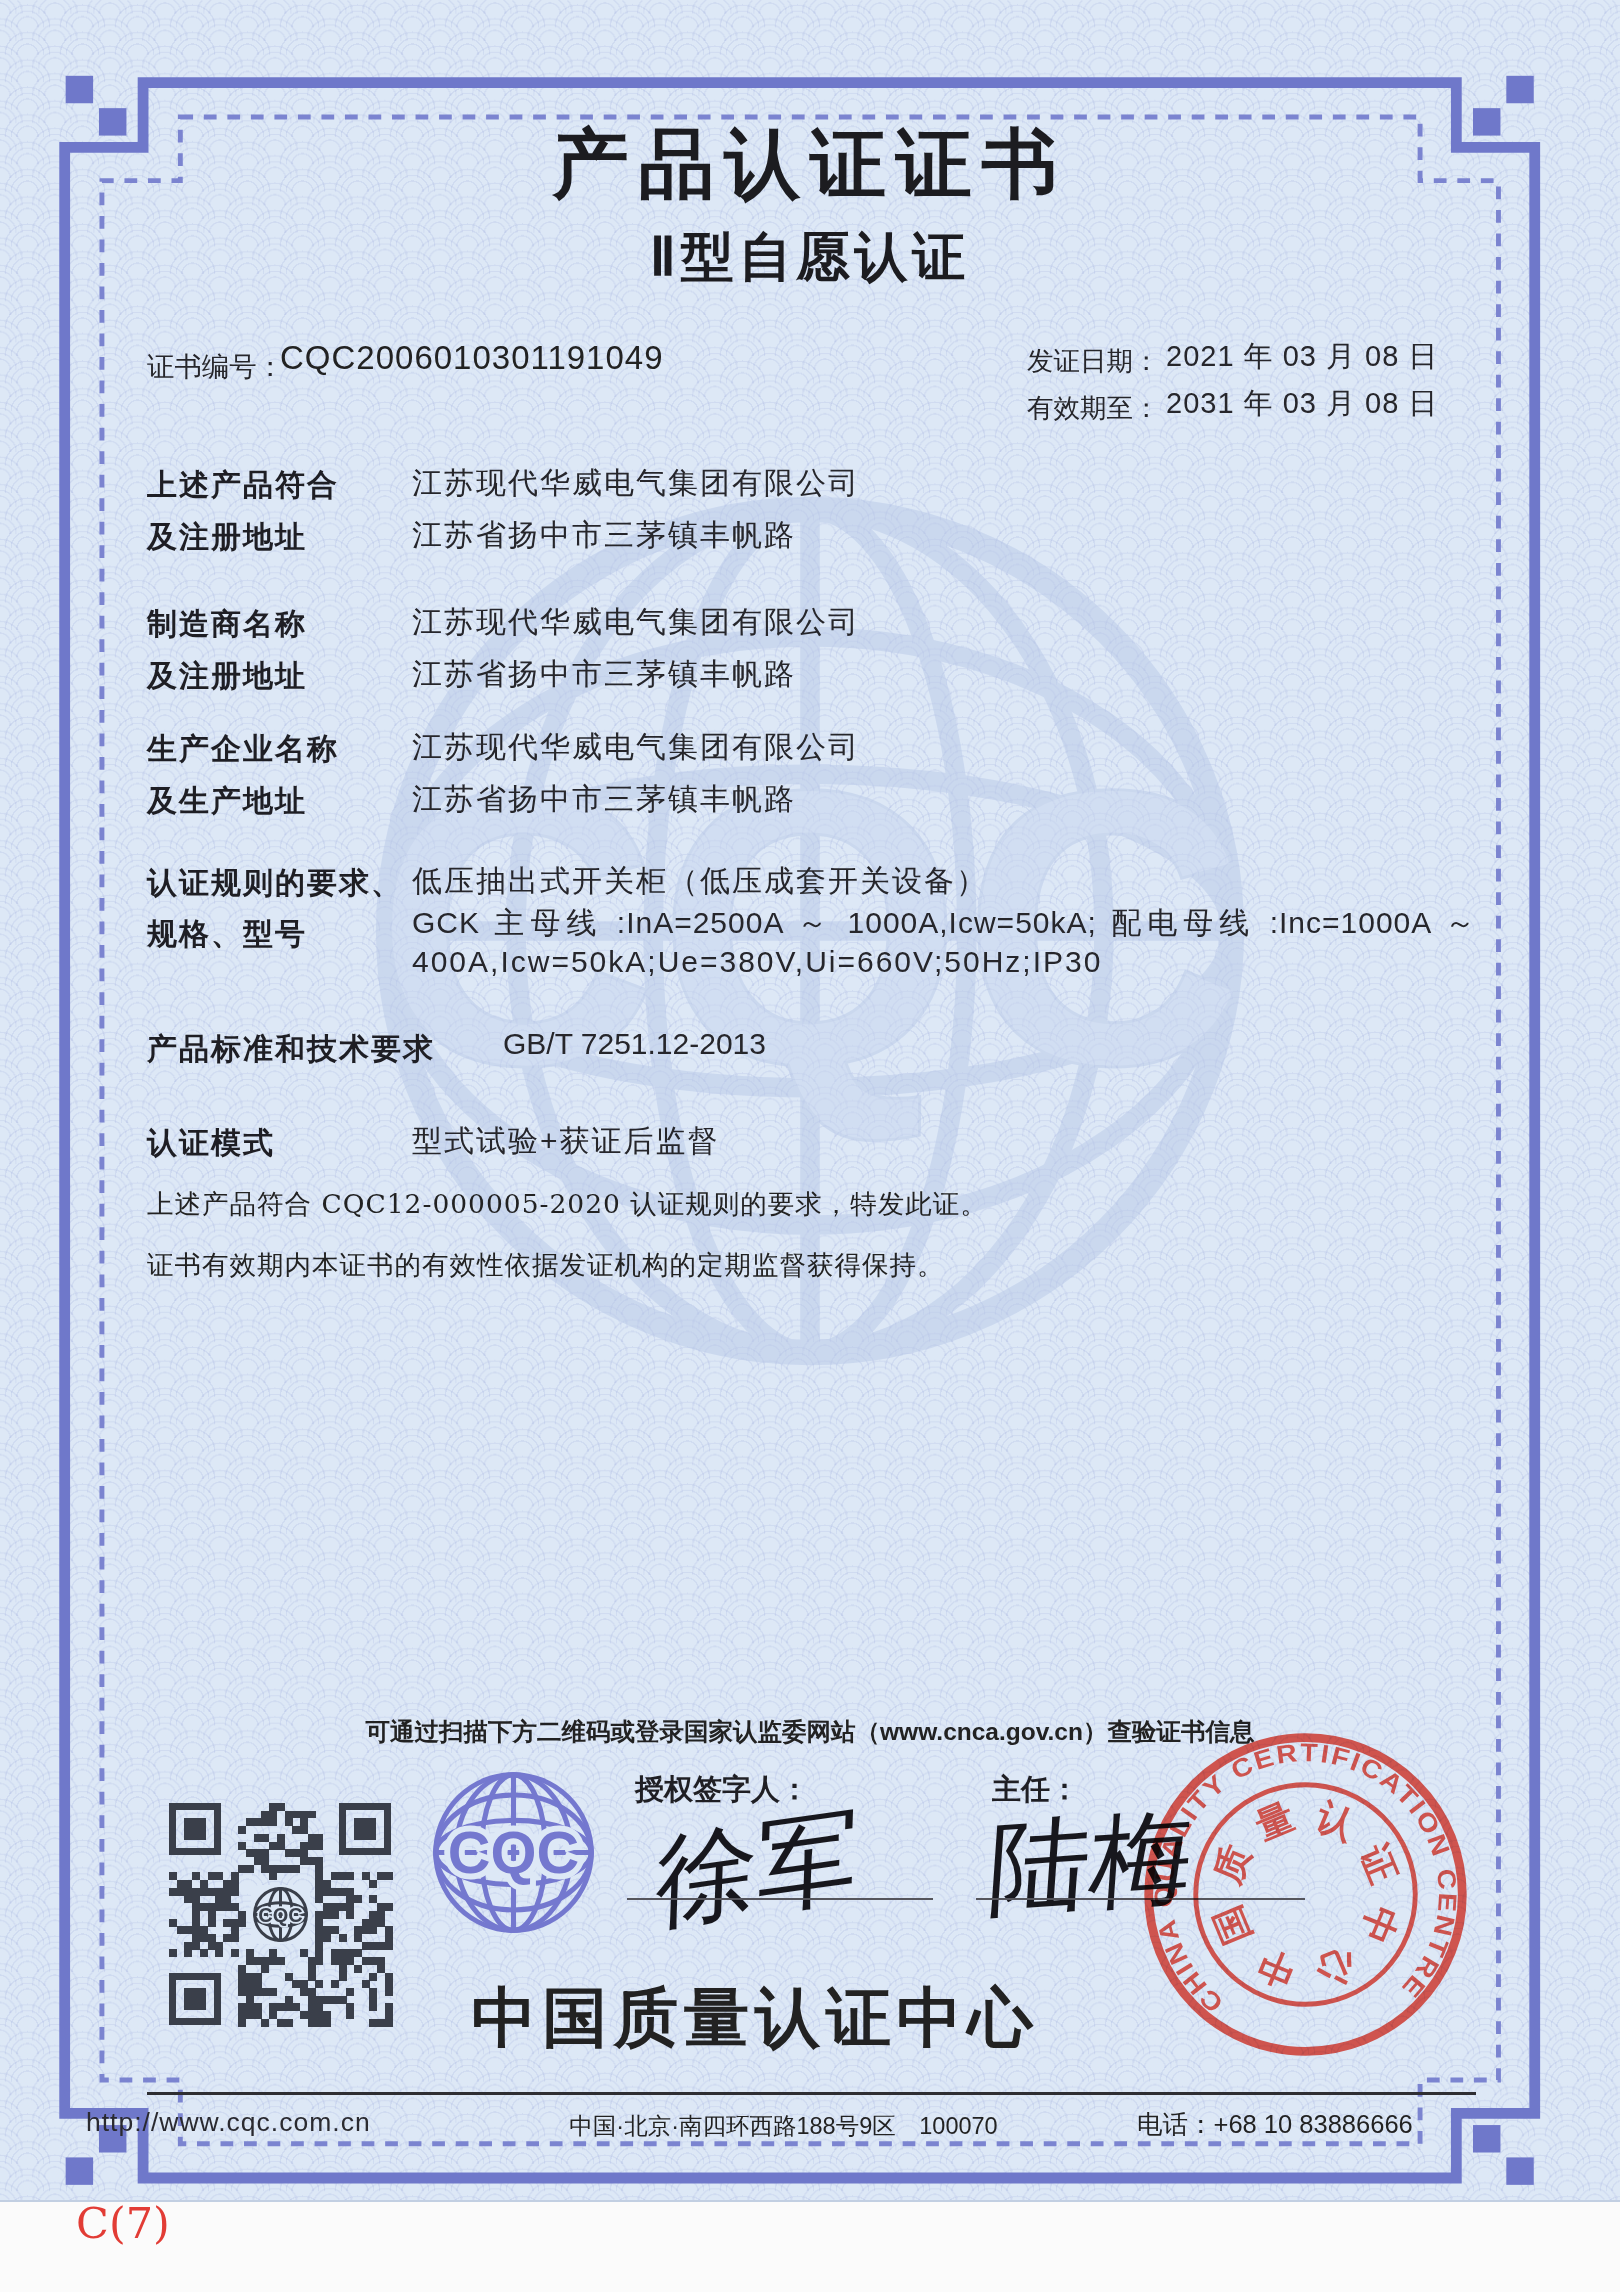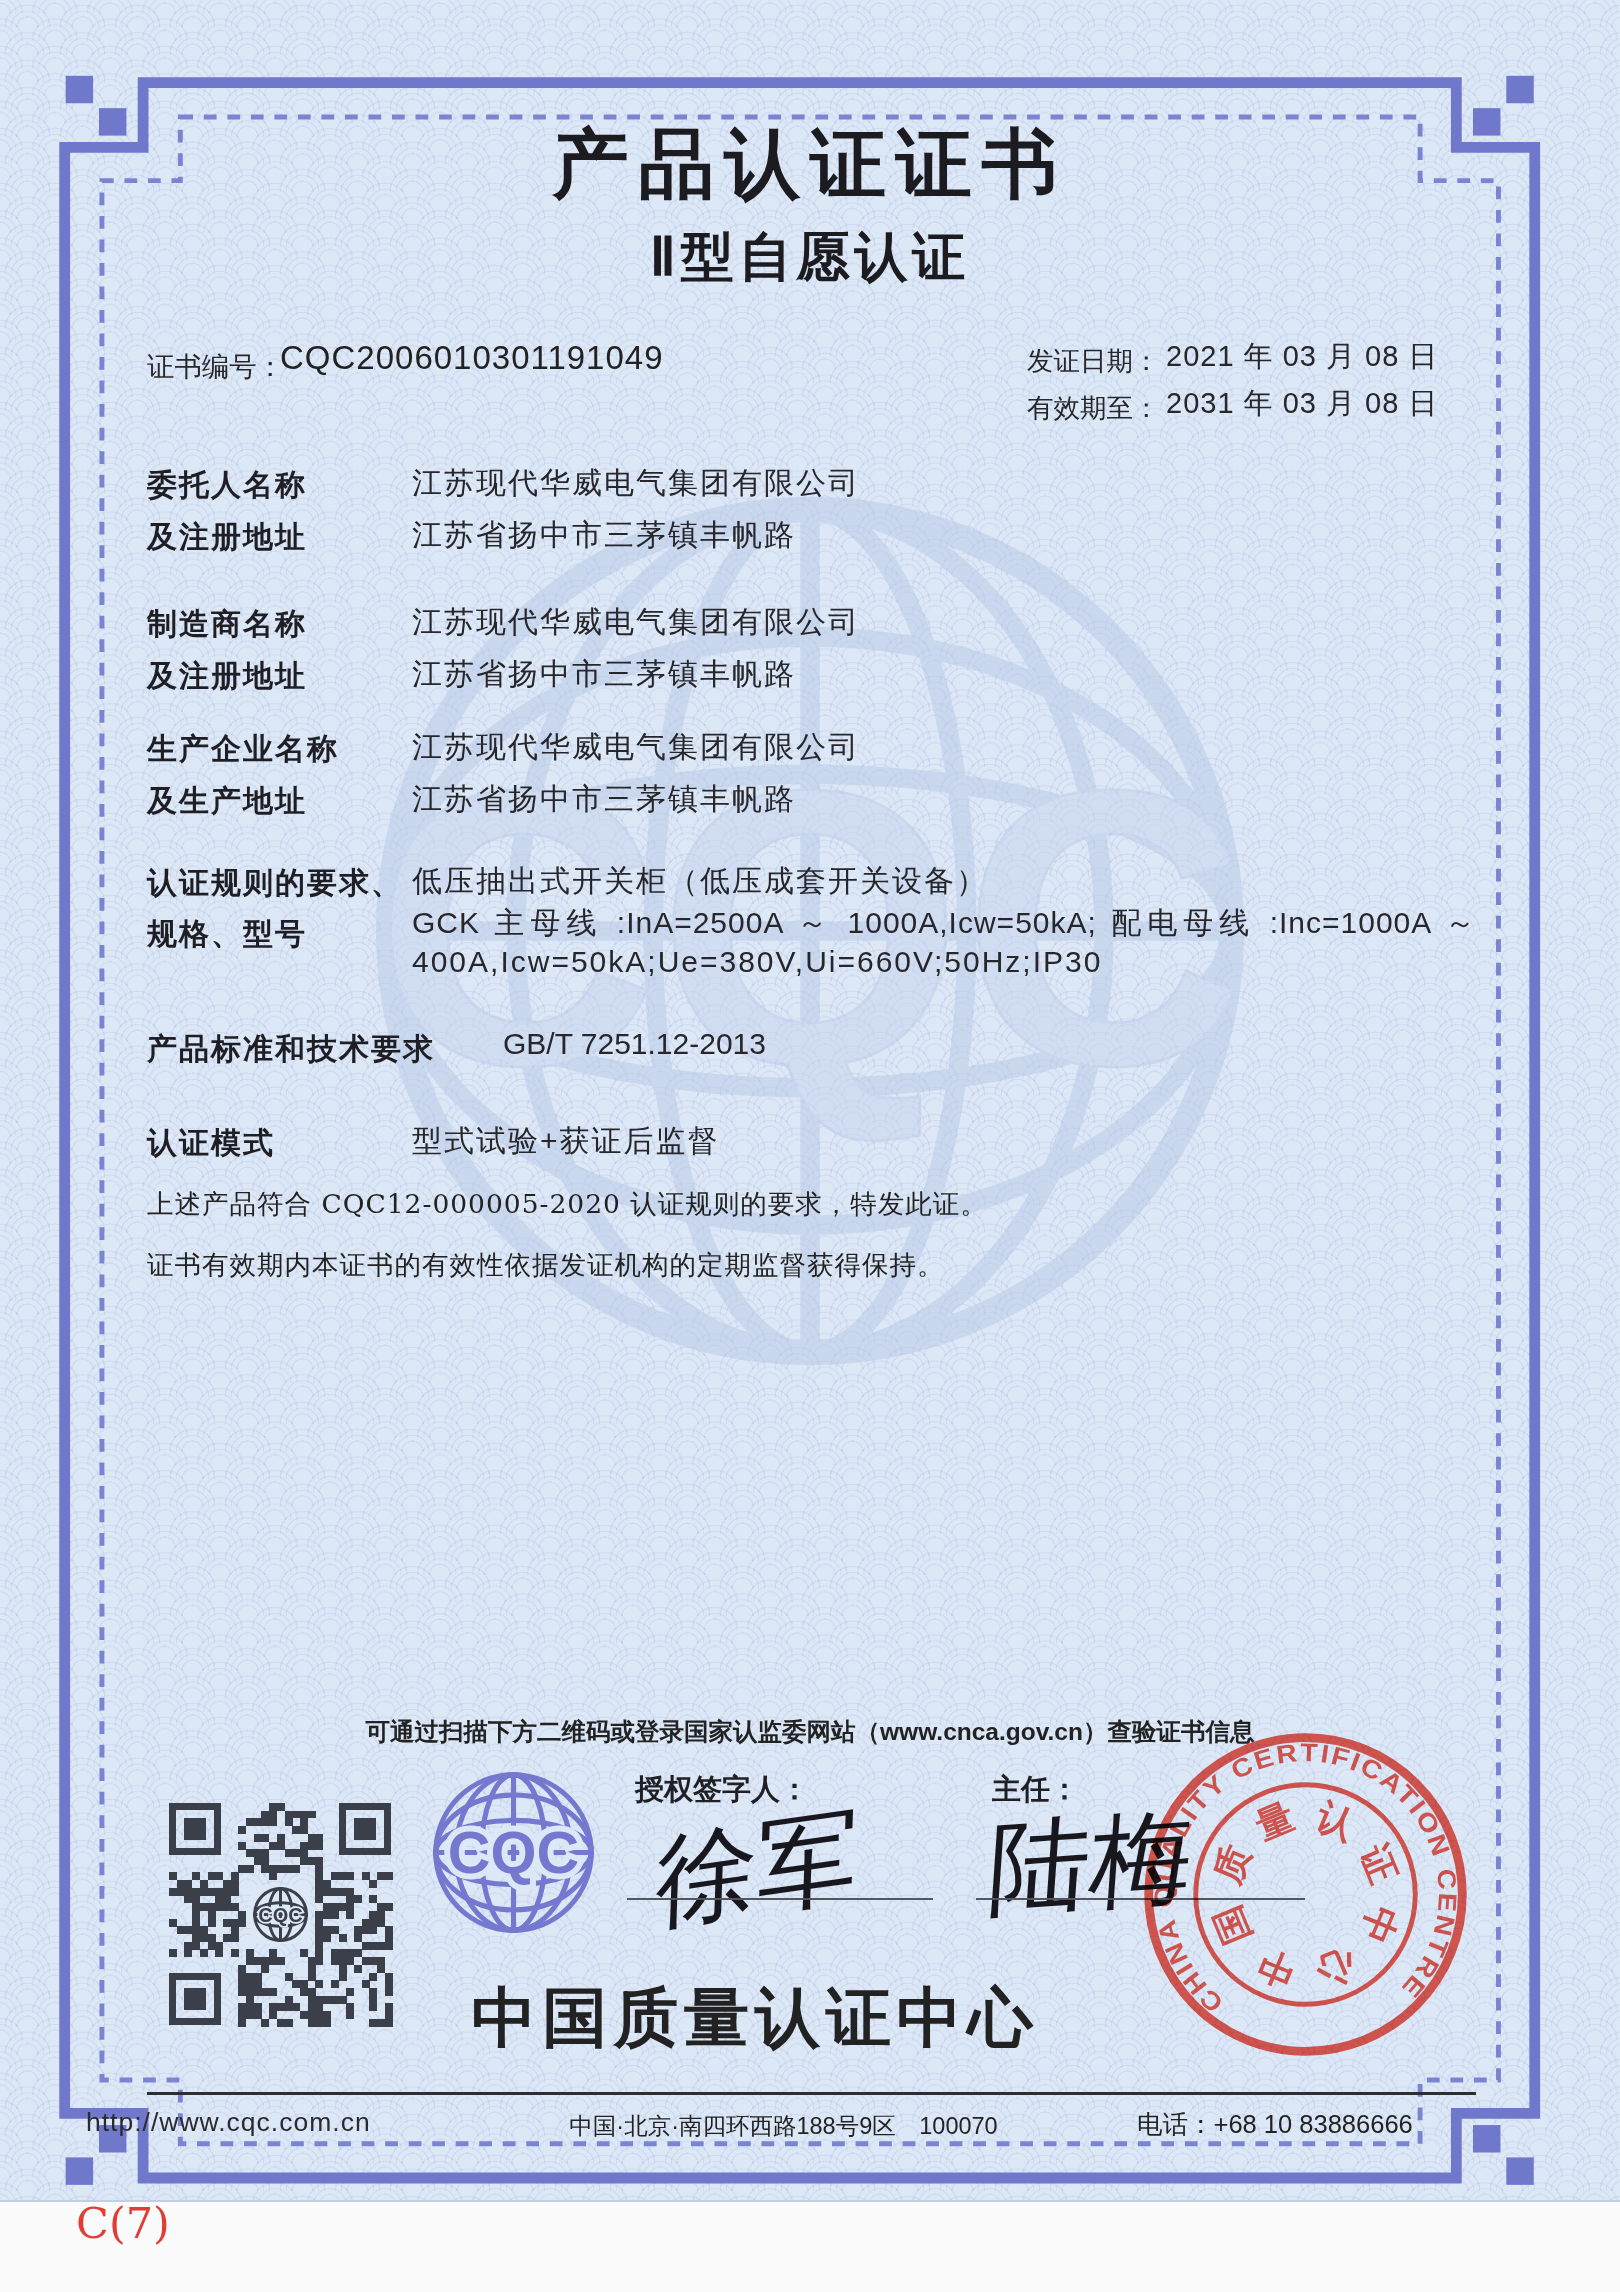--- a/index.html
+++ b/index.html
@@ -96,21 +96,21 @@
 <div class="abs subtitle">Ⅱ型自愿认证</div>
 
 <div class="abs kai certno-label">证书编号：</div>
 <div class="abs certno-value">CQC2006010301191049</div>
 
 <div class="abs kai date-label" style="left:1027px;top:343px;">发证日期：</div>
 <div class="abs date-value" style="left:1166px;top:337px;">2021 年 03 月 08 日</div>
 <div class="abs kai date-label" style="left:1027px;top:390px;">有效期至：</div>
 <div class="abs date-value" style="left:1166px;top:384px;">2031 年 03 月 08 日</div>
 
-<div class="abs flabel" style="left:147px;top:465px;">委托人名称</div>
+<div class="abs flabel" style="left:147px;top:465px;">上述产品符合</div>
 <div class="abs fvalue" style="left:412px;top:463px;">江苏现代华威电气集团有限公司</div>
 <div class="abs flabel" style="left:147px;top:517px;">及注册地址</div>
 <div class="abs fvalue" style="left:412px;top:515px;">江苏省扬中市三茅镇丰帆路</div>
 
 <div class="abs flabel" style="left:147px;top:604px;">制造商名称</div>
 <div class="abs fvalue" style="left:412px;top:602px;">江苏现代华威电气集团有限公司</div>
 <div class="abs flabel" style="left:147px;top:656px;">及注册地址</div>
 <div class="abs fvalue" style="left:412px;top:654px;">江苏省扬中市三茅镇丰帆路</div>
 
 <div class="abs flabel" style="left:147px;top:729px;">生产企业名称</div>

